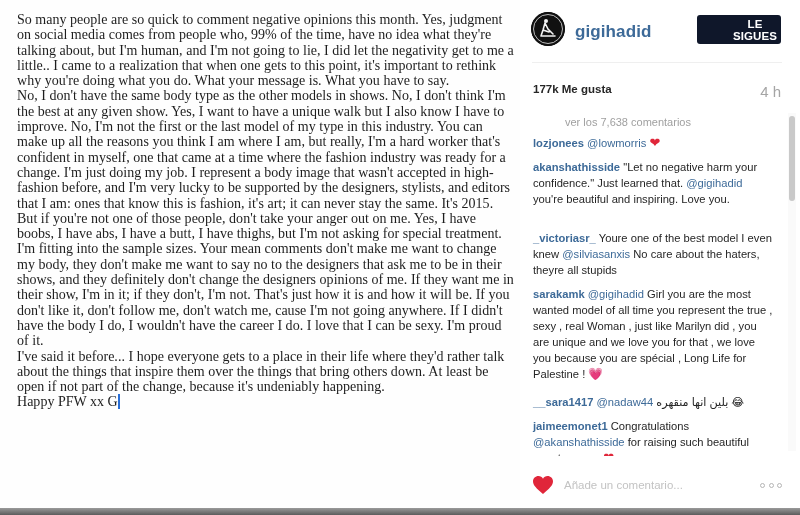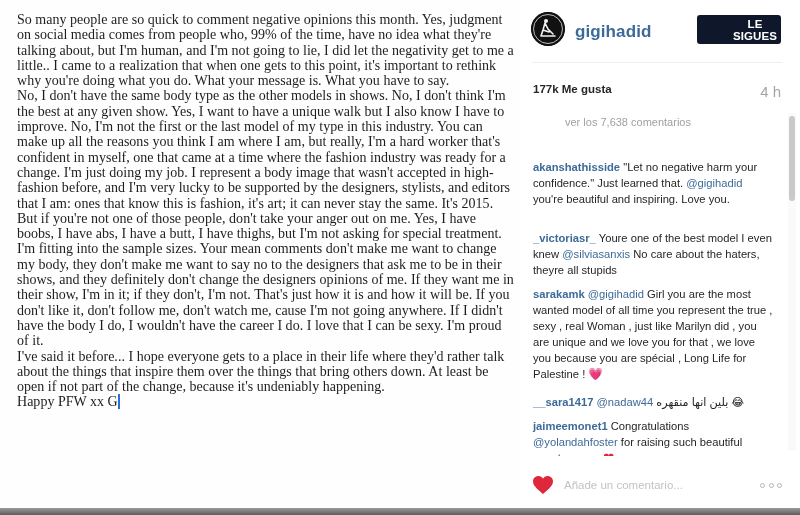--- a/index.html
+++ b/index.html
@@ -106,20 +106,25 @@
     <span class="username">gigihadid</span>
     <button class="follow-btn">LE SIGUES</button>
   </div>
   <div class="divider"></div>
   <span class="likes">177k Me gusta</span>
   <span class="time">4 h</span>
 
   <div class="comments">
     <span class="view-all">ver los 7,638 comentarios</span>
 
+    <div class="comment" style="top:27px">
+      <span class="c-user">lozjonees</span>
+      <span class="c-mention">@lowmorris</span>
+      <span class="heart-emoji">❤</span>
+    </div>
 
     <div class="comment" style="top:51px">
       <span class="c-user">akanshathisside</span>
       <span>"Let no negative harm your confidence." Just learned that. </span><span class="c-mention">@gigihadid</span><span> you're beautiful and inspiring. Love you.</span>
     </div>
 
     <div class="comment" style="top:122px">
       <span class="c-user">_victoriasr_</span>
       <span>Youre one of the best model I even knew </span><span class="c-mention">@silviasanxis</span><span> No care about the haters, theyre all stupids</span>
     </div>
@@ -129,21 +134,21 @@
       <span class="c-mention">@gigihadid</span><span> Girl you are the most wanted model of all time you represent the true , sexy , real Woman , just like Marilyn did , you are unique and we love you for that , we love you because you are spécial , Long Life for Palestine ! </span><span class="pink-heart">💗</span>
     </div>
 
     <div class="comment" style="top:286px">
       <span class="c-user">__sara1417</span>
       <span class="c-mention">@nadaw44</span><span> بلين انها منقهره 😂</span>
     </div>
 
     <div class="comment" style="top:310px">
       <span class="c-user">jaimeemonet1</span>
-      <span>Congratulations </span><span class="c-mention">@yolandahfoster</span><span> for raising such beautiful smart women </span><span class="heart-emoji">❤</span>
+      <span>Congratulations </span><span class="c-mention">@akanshathisside</span><span> for raising such beautiful smart women </span><span class="heart-emoji">❤</span>
     </div>
   </div>
 
   <div class="scrollbar-track">
     <div class="scrollbar-thumb"></div>
   </div>
 
   <div class="bottom-bar">
     <svg class="like-heart" viewBox="0 0 24 22">
       <path d="M12 21 C5 15 1 11.5 1 7 C1 3.5 3.7 1 7 1 C9.2 1 11 2.2 12 4 C13 2.2 14.8 1 17 1 C20.3 1 23 3.5 23 7 C23 11.5 19 15 12 21 Z" fill="#e0263a"></path>

